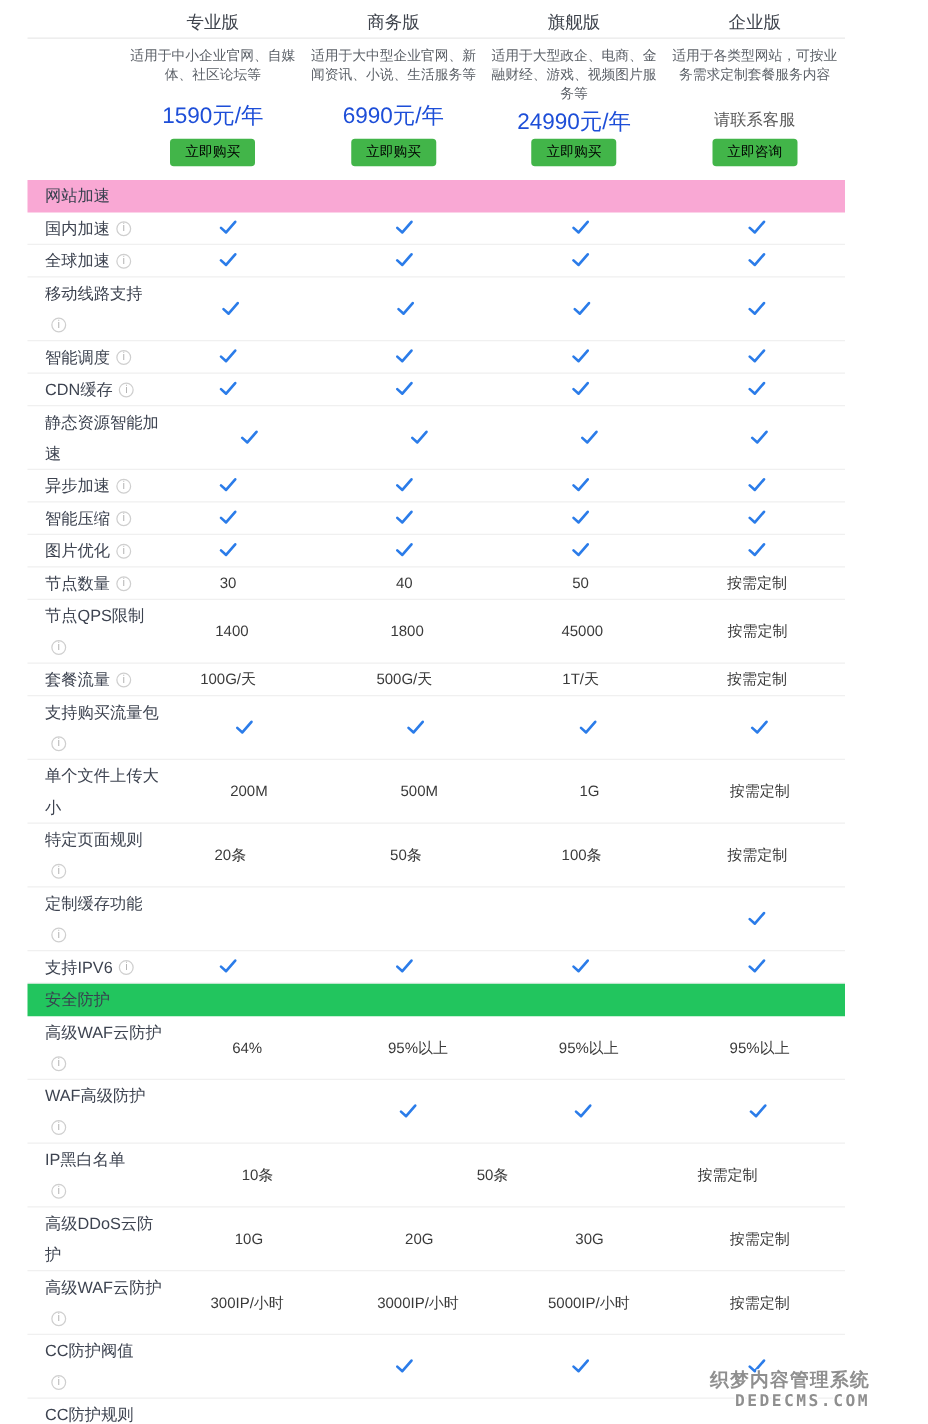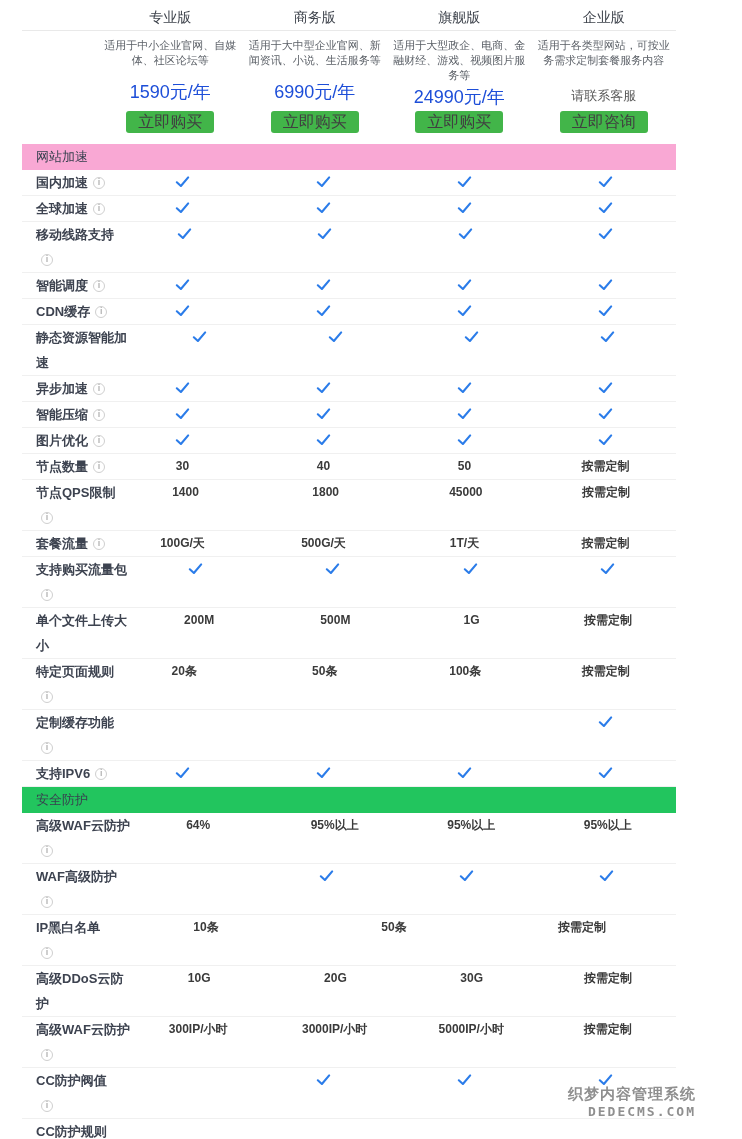--- a/index.html
+++ b/index.html
@@ -12,40 +12,40 @@
   .names-row { display:flex; height:31px; border-bottom:1px solid #e9e9e9; }
   .col-spacer { flex:0 0 76px; }
   .plan-name { flex:1 1 0; text-align:center; font-size:14px; color:#3e434c; padding-top:9px; }
   .details-row { display:flex; padding-top:7px; padding-bottom:11px; }
   .plan-col { flex:1 1 0; display:flex; flex-direction:column; align-items:center; min-height:95px; }
   .plan-desc { font-size:11px; line-height:15px; color:#5a5f66; text-align:center;
                max-width:142px; min-height:40px; }
   .plan-price { font-size:18px; line-height:24px; color:#1d4ed8; padding:2px 0 0; }
   .plan-price.contact { font-size:13px; line-height:24px; color:#595959; padding-top:6px; }
   .plan-btn { margin-top:auto; min-width:64px; height:22px; padding:0 12px; border:none;
-              border-radius:3px; color:#404040; font-size:16px; line-height:22px; cursor:pointer;
+              border-radius:3px; color:#000000; font-size:11px; line-height:22px; cursor:pointer;
               font-family:Liberation Serif, serif; }
 
   
   .section-header { height:26px; background:#e8f2fc; display:flex; align-items:center;
                     padding-left:14px; font-size:13px; color:#38414f; }
-  .frow { display:flex; align-items:flex-start; border-bottom:1px solid #f0f0f0;
-          min-height:26px; padding-left:14px;font-weight:bold; }
+  .frow { display:flex; align-items:center; border-bottom:1px solid #f0f0f0;
+          min-height:26px; padding-left:14px; }
   .flabel { flex:0 0 76px; font-size:13px; color:#3d4350; line-height:25px; overflow:visible; }
   .flabel .txt { display:inline-block; white-space:nowrap; vertical-align:bottom; }
   .frow.narrow .flabel .txt { white-space:normal; width:95px; }
   .info-icon { display:inline-flex; align-items:center; justify-content:center;
                width:12px; height:12px; border:1px solid #cfcfcf; border-radius:50%;
                color:#b5b5b5; font-size:9px; line-height:1; margin-left:5px;
                vertical-align:2px; cursor:pointer; }
   .fval { flex:1 1 0; text-align:center; font-size:12px; color:#3a3a3a; line-height:25px; }
   .fval svg { vertical-align:-2px; }
 
   
-  .wm { position:absolute; right:2px; bottom:20px; text-align:right; font-weight:bold;
+  .wm { position:absolute; right:2px; bottom:10px; text-align:right; font-weight:bold;
         color:#8f8f8f; pointer-events:none; }
   .wm-l1 { font-size:15px; letter-spacing:1px;
            text-shadow:1px 0 #fff,-1px 0 #fff,0 1px #fff,0 -1px #fff,
                        1px 1px #fff,-1px -1px #fff,1px -1px #fff,-1px 1px #fff; }
   .wm-l2 { font-size:13px; letter-spacing:2px; font-family:"DejaVu Sans Mono", monospace;
            text-shadow:1px 0 #fff,-1px 0 #fff,0 1px #fff,0 -1px #fff,
                        1px 1px #fff,-1px -1px #fff,1px -1px #fff,-1px 1px #fff; }
 </style>
 </head>
 <body>

